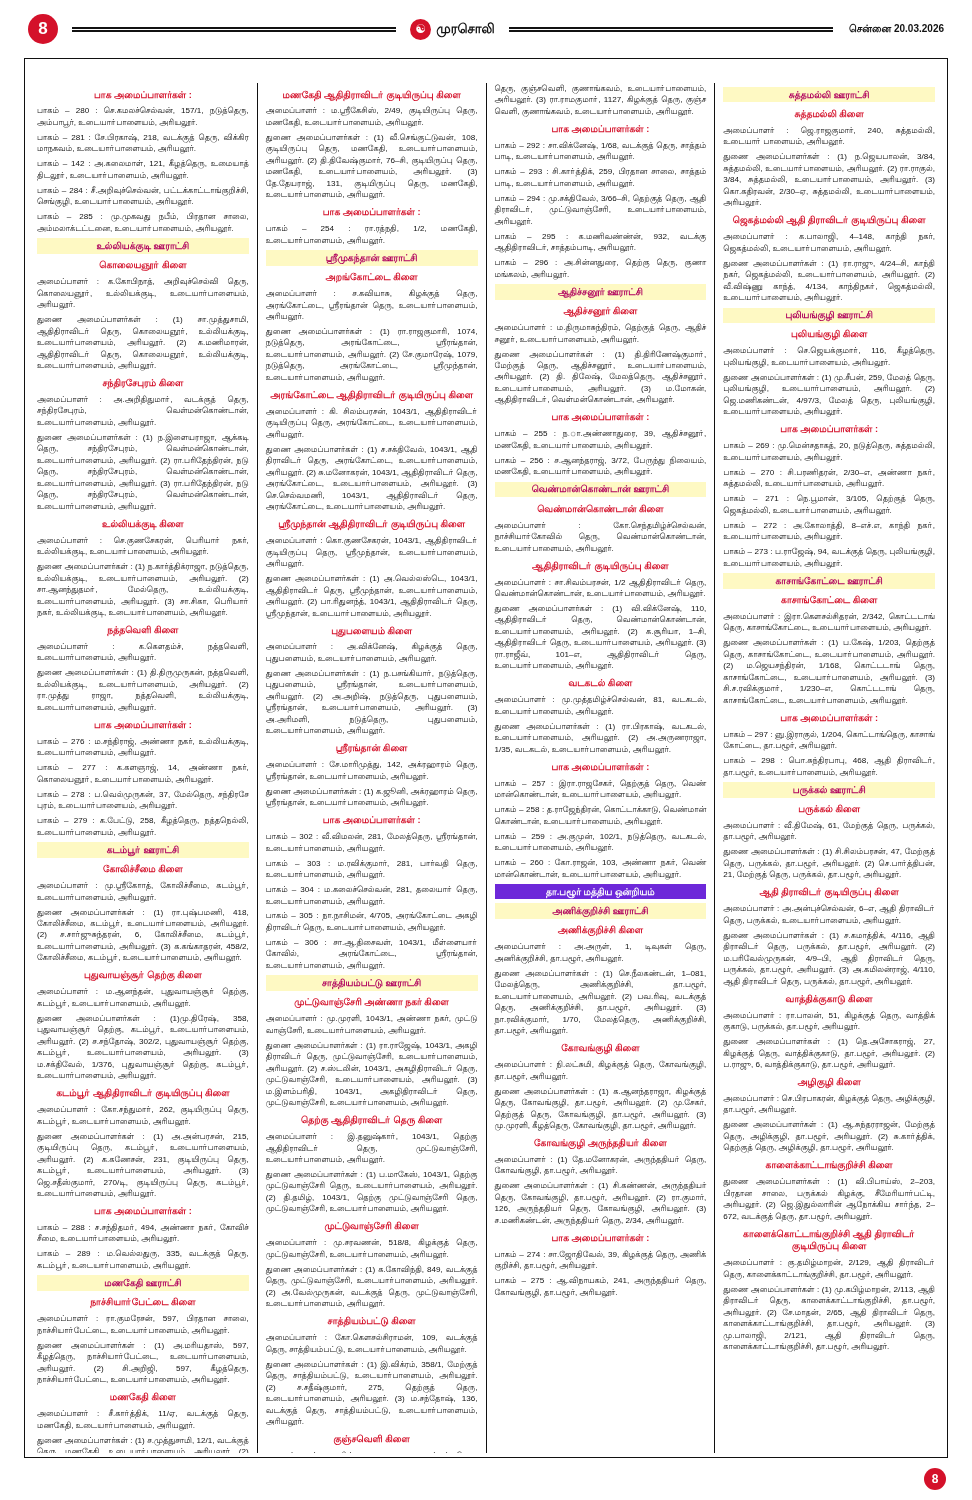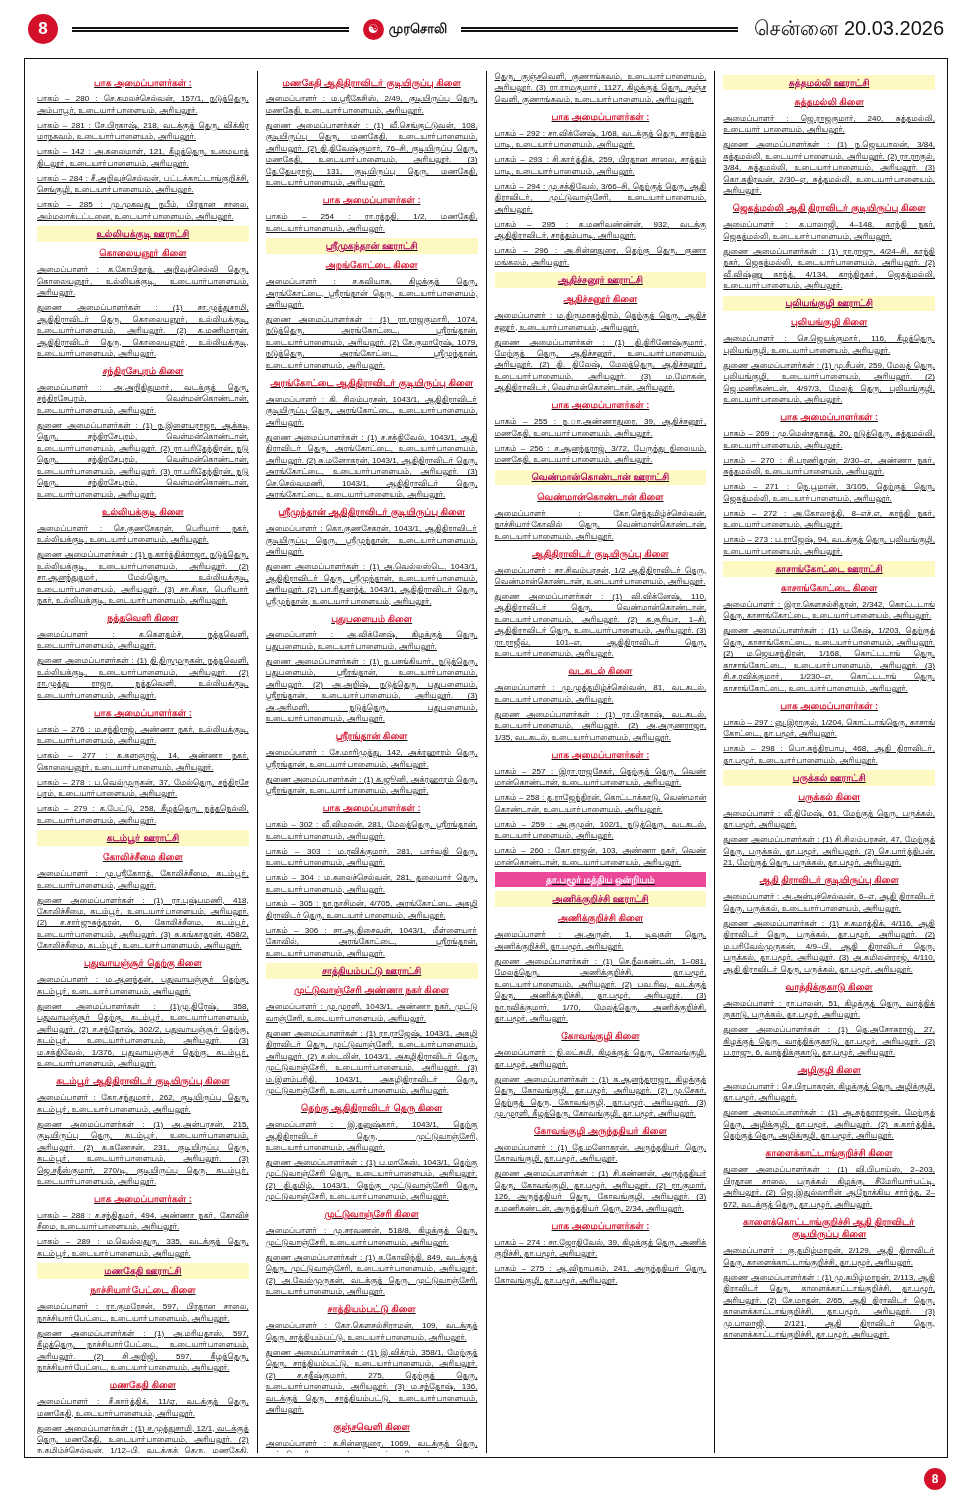--- a/index.html
+++ b/index.html
@@ -48,34 +48,33 @@
     width:21px;height:21px;border-radius:50%;
     background:#d4112a;
     display:flex;align-items:center;justify-content:center;
     color:#fff;font-size:12px;line-height:1;
   }
   .logo-text {
     font-size:13px;font-weight:bold;color:#111;
   }
   .edition {
     flex:0 0 auto;
-    font-size:20px;font-weight:normal;color:#111;
+    font-size:10px;font-weight:bold;color:#111;
     padding-left:8px;
     white-space:nowrap;
   }
   
   .content {
     position:relative;
     margin:0 24px;
     border:1px solid #111;
     height:1400px;
     display:flex;
-    padding:12px 4px 4px 4px;
+    padding:24px 4px 4px 4px;
     overflow:hidden;
-    text-decoration:underline;
   }
   .col {
     flex:1 1 0;
     padding:0 8px;
     overflow:hidden;
     border-right:1px solid #111;
   }
   .col:last-child { border-right:none; }
 
   .hdr-pink, .hdr-red, .hdr-plain {
@@ -85,21 +84,21 @@
     line-height:1.35;
     padding:1.5px 2px;
     margin:4px auto 3px auto;
   }
   .hdr-pink {
     background:#fef9c3;
     color:#b0005e;
     display:block;
   }
   .hdr-red {
-    background:#ec4899;
+    background:#6d28d9;
     color:#ffffff;
     display:block;
   }
   .hdr-plain {
     color:#d4112a;
     background:none;
   }
   .para {
     font-size:8.1px;
     line-height:1.42;

